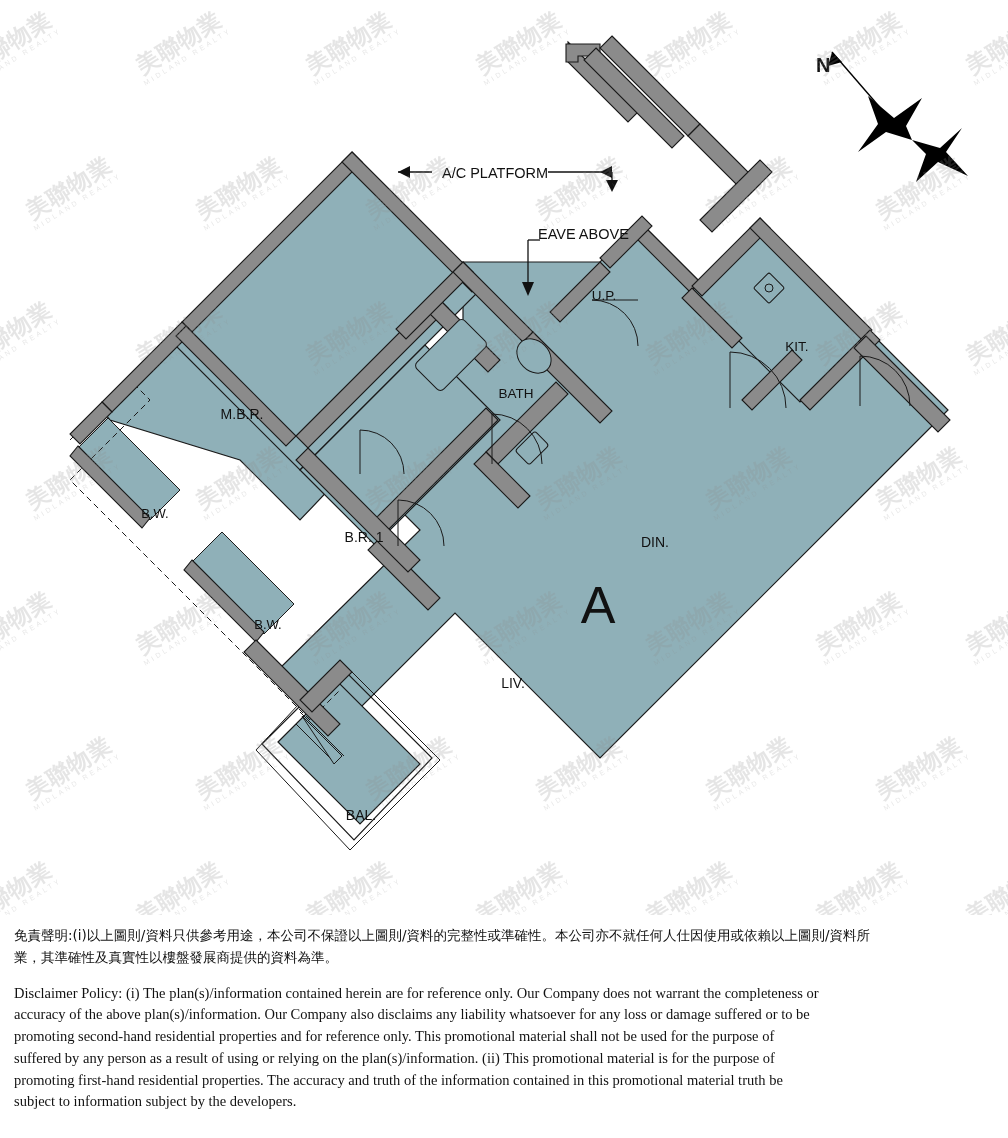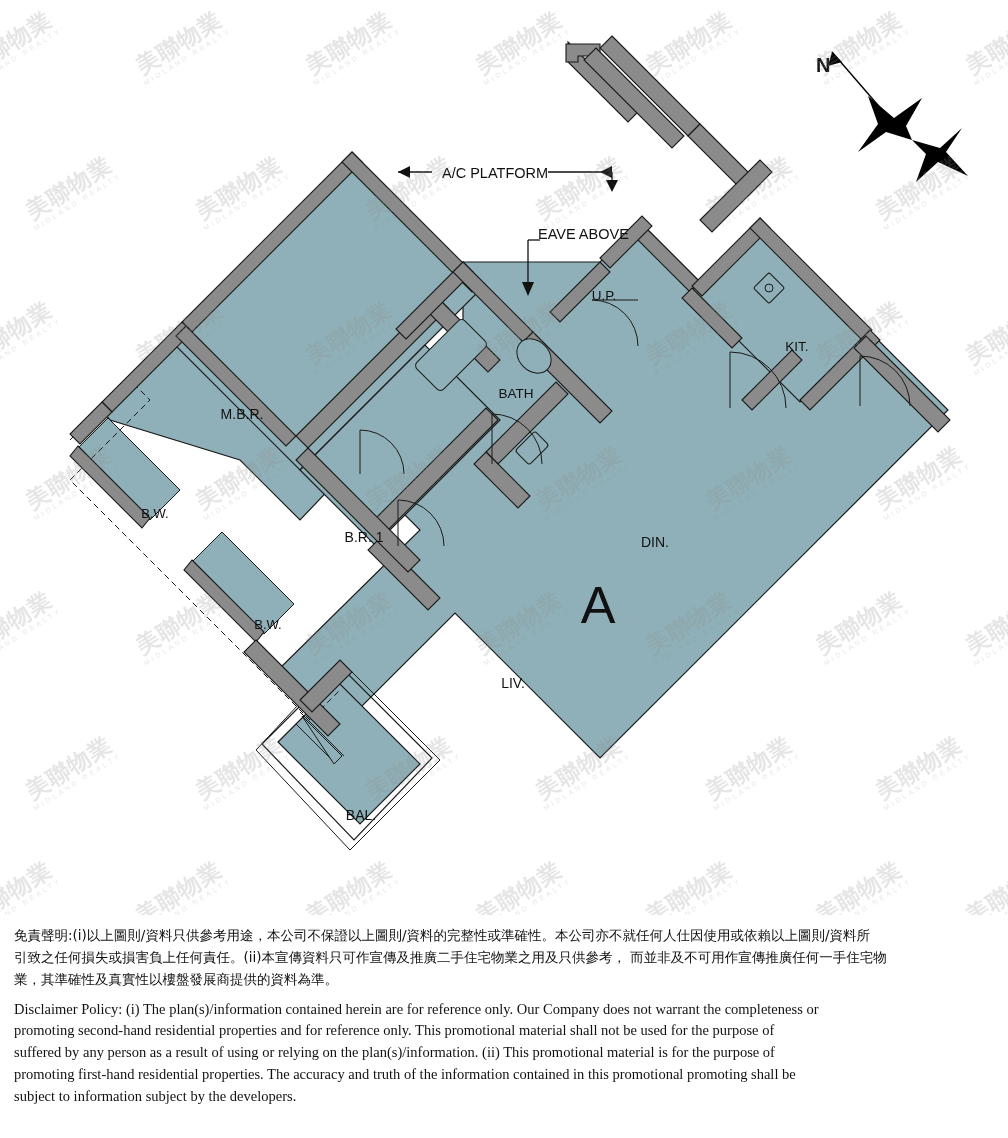--- a/index.html
+++ b/index.html
@@ -71,21 +71,21 @@
     font-family: "DejaVu Sans", sans-serif;
     font-size: 13.5px;
     line-height: 1.62;
     color: #111;
   }
   .disc-en {
     font-family: "Liberation Serif", serif;
     font-size: 14.5px;
     line-height: 1.5;
     color: #111;
-    margin-top: 8px;
+    margin-top: 14px;
   }
   
   .plan-label {
     font-family: "Liberation Sans", sans-serif;
     fill: #111;
   }
 </style>
 </head>
 <body>
 
@@ -412,23 +412,23 @@
       <div class="wm" style="left: 960px; top: 880px;">
         <span class="wm-cn">美聯物業</span>
         <span class="wm-en">MIDLAND REALTY</span>
       </div>
     </div>
 </div>
 
 <div id="disclaimer">
   <div class="disc-cn">
     <div>免責聲明:(i)以上圖則/資料只供參考用途，本公司不保證以上圖則/資料的完整性或準確性。本公司亦不就任何人仕因使用或依賴以上圖則/資料所</div>
-    <div>引致之任何損失或損害負上任何責任。(ii)本宣傳資料只可作宣傳及推廣二手住宅物業之用及只供參考， 而並非及不可用作宣傳推廣任何一手住宅物</div>
     <div>業，其準確性及真實性以樓盤發展商提供的資料為準。</div>
   </div>
   <div class="disc-en">
     <div>Disclaimer Policy: (i) The plan(s)/information contained herein are for reference only. Our Company does not warrant the completeness or</div>
+    <div>accuracy of the above plan(s)/information. Our Company also disclaims any liability whatsoever for any loss or damage suffered or to be</div>
     <div>promoting second-hand residential properties and for reference only. This promotional material shall not be used for the purpose of</div>
     <div>suffered by any person as a result of using or relying on the plan(s)/information. (ii) This promotional material is for the purpose of</div>
-    <div>promoting first-hand residential properties. The accuracy and truth of the information contained in this promotional promoting shall be</div>
+    <div>promoting first-hand residential properties. The accuracy and truth of the information contained in this promotional material truth be</div>
     <div>subject to information subject by the developers.</div>
   </div>
 </div>
 
 </body></html>

